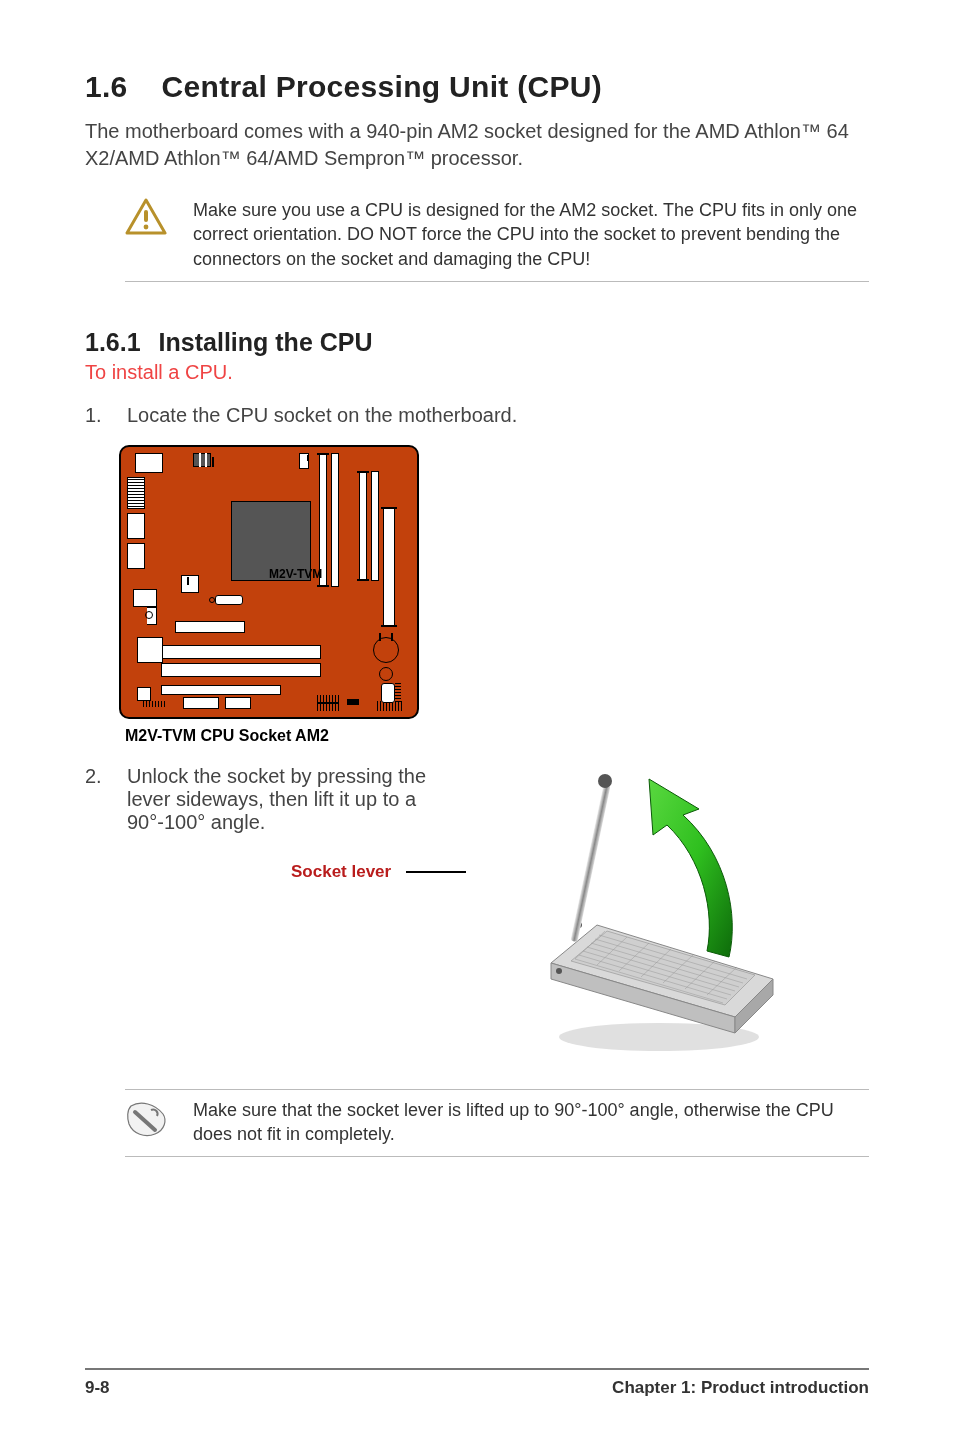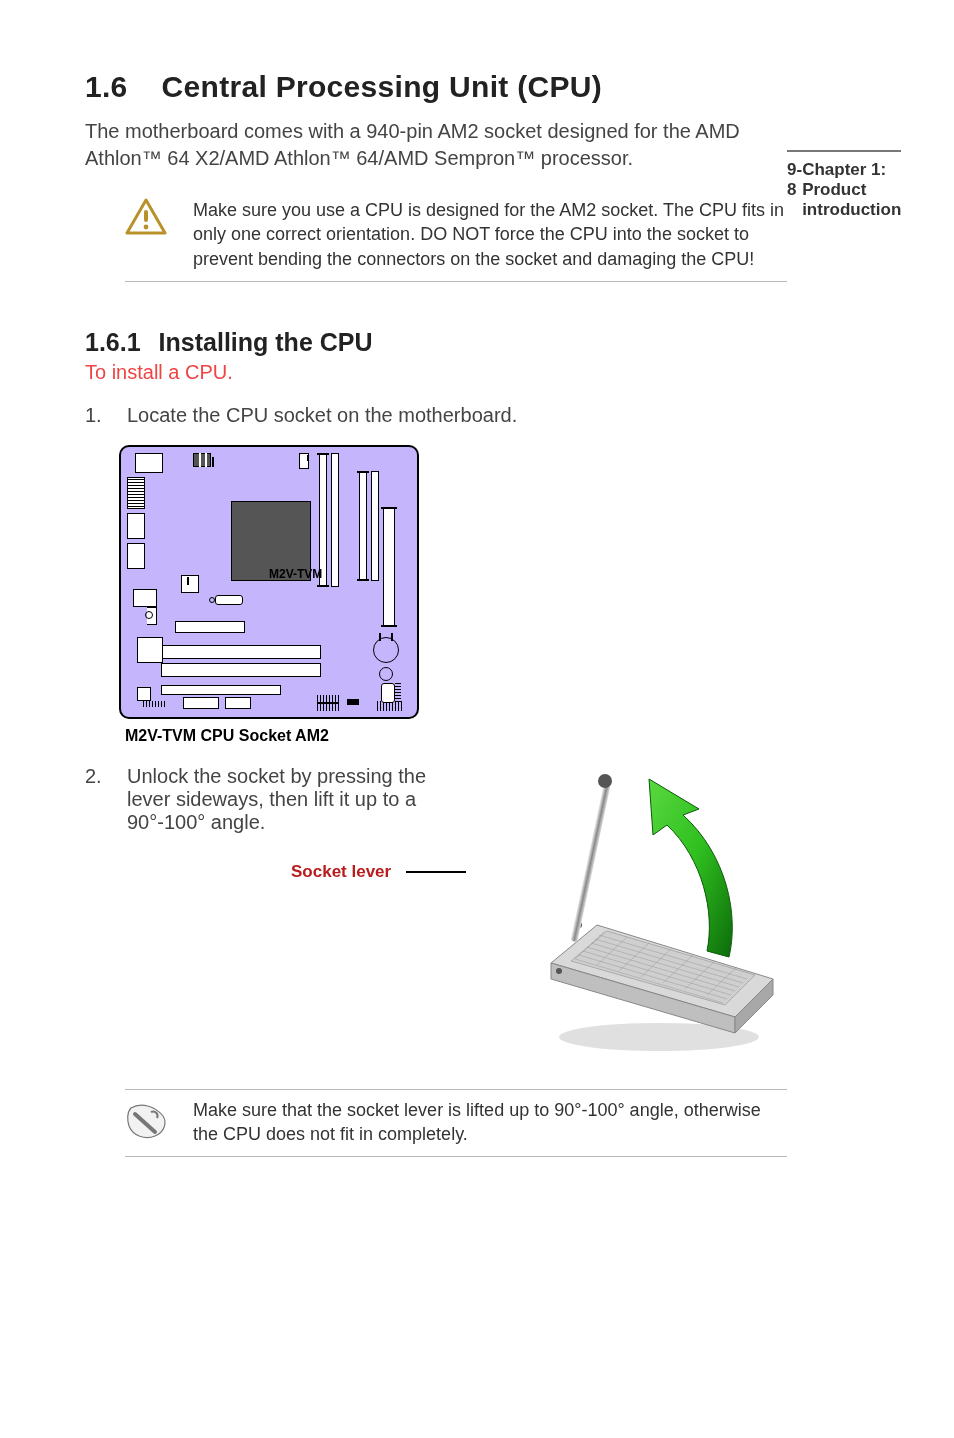--- a/index.html
+++ b/index.html
@@ -8,21 +8,21 @@
     background: #fff;
     font-family: "Helvetica Neue", Arial, sans-serif;
     color: #222;
   }
   .page {
     width: 954px;
     min-height: 1438px;
     box-sizing: border-box;
     padding: 70px 85px 40px 85px;
     display: flex;
-    flex-direction: row;
+    flex-direction: column;
   }
   .content {
     flex: 1;
   }
   h1.section-title {
     font-size: 30px;
     font-weight: 700;
     margin: 0 0 14px 0;
     letter-spacing: 0.3px;
     font-stretch: condensed;
@@ -88,21 +88,21 @@
     flex: 1;
   }
   .board-diagram {
     margin: 10px 0 6px 34px;
     width: 300px;
     height: 274px;
     position: relative;
     border: 2px solid #000;
     border-radius: 10px;
     box-sizing: border-box;
-    background: #c4b5fd;
+    background: #c2410c;
   }
   .bd-label {
     position: absolute;
     font-size: 12px;
     font-weight: 700;
     top: 120px;
     left: 148px;
     color: #000;
   }
   .bd-caption {
@@ -154,21 +154,21 @@
     margin-left: 10px;
   }
   .socket-figure {
     width: 310px;
     height: 300px;
     position: relative;
     margin-left: 10px;
   }
   .callout2 {
     display: flex;
-    align-items: flex-end;
+    align-items: center;
     border-top: 1px solid #bbb;
     border-bottom: 1px solid #bbb;
     padding: 8px 0 10px 0;
     margin: 24px 0 0 40px;
   }
   .footer {
     display: flex;
     justify-content: space-between;
     border-top: 2px solid #777;
     padding-top: 8px;

